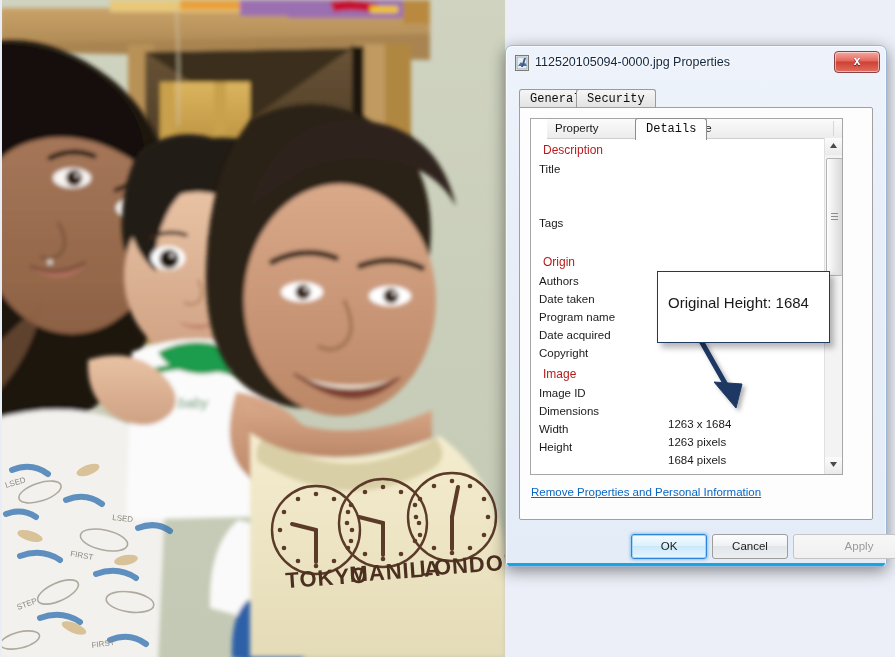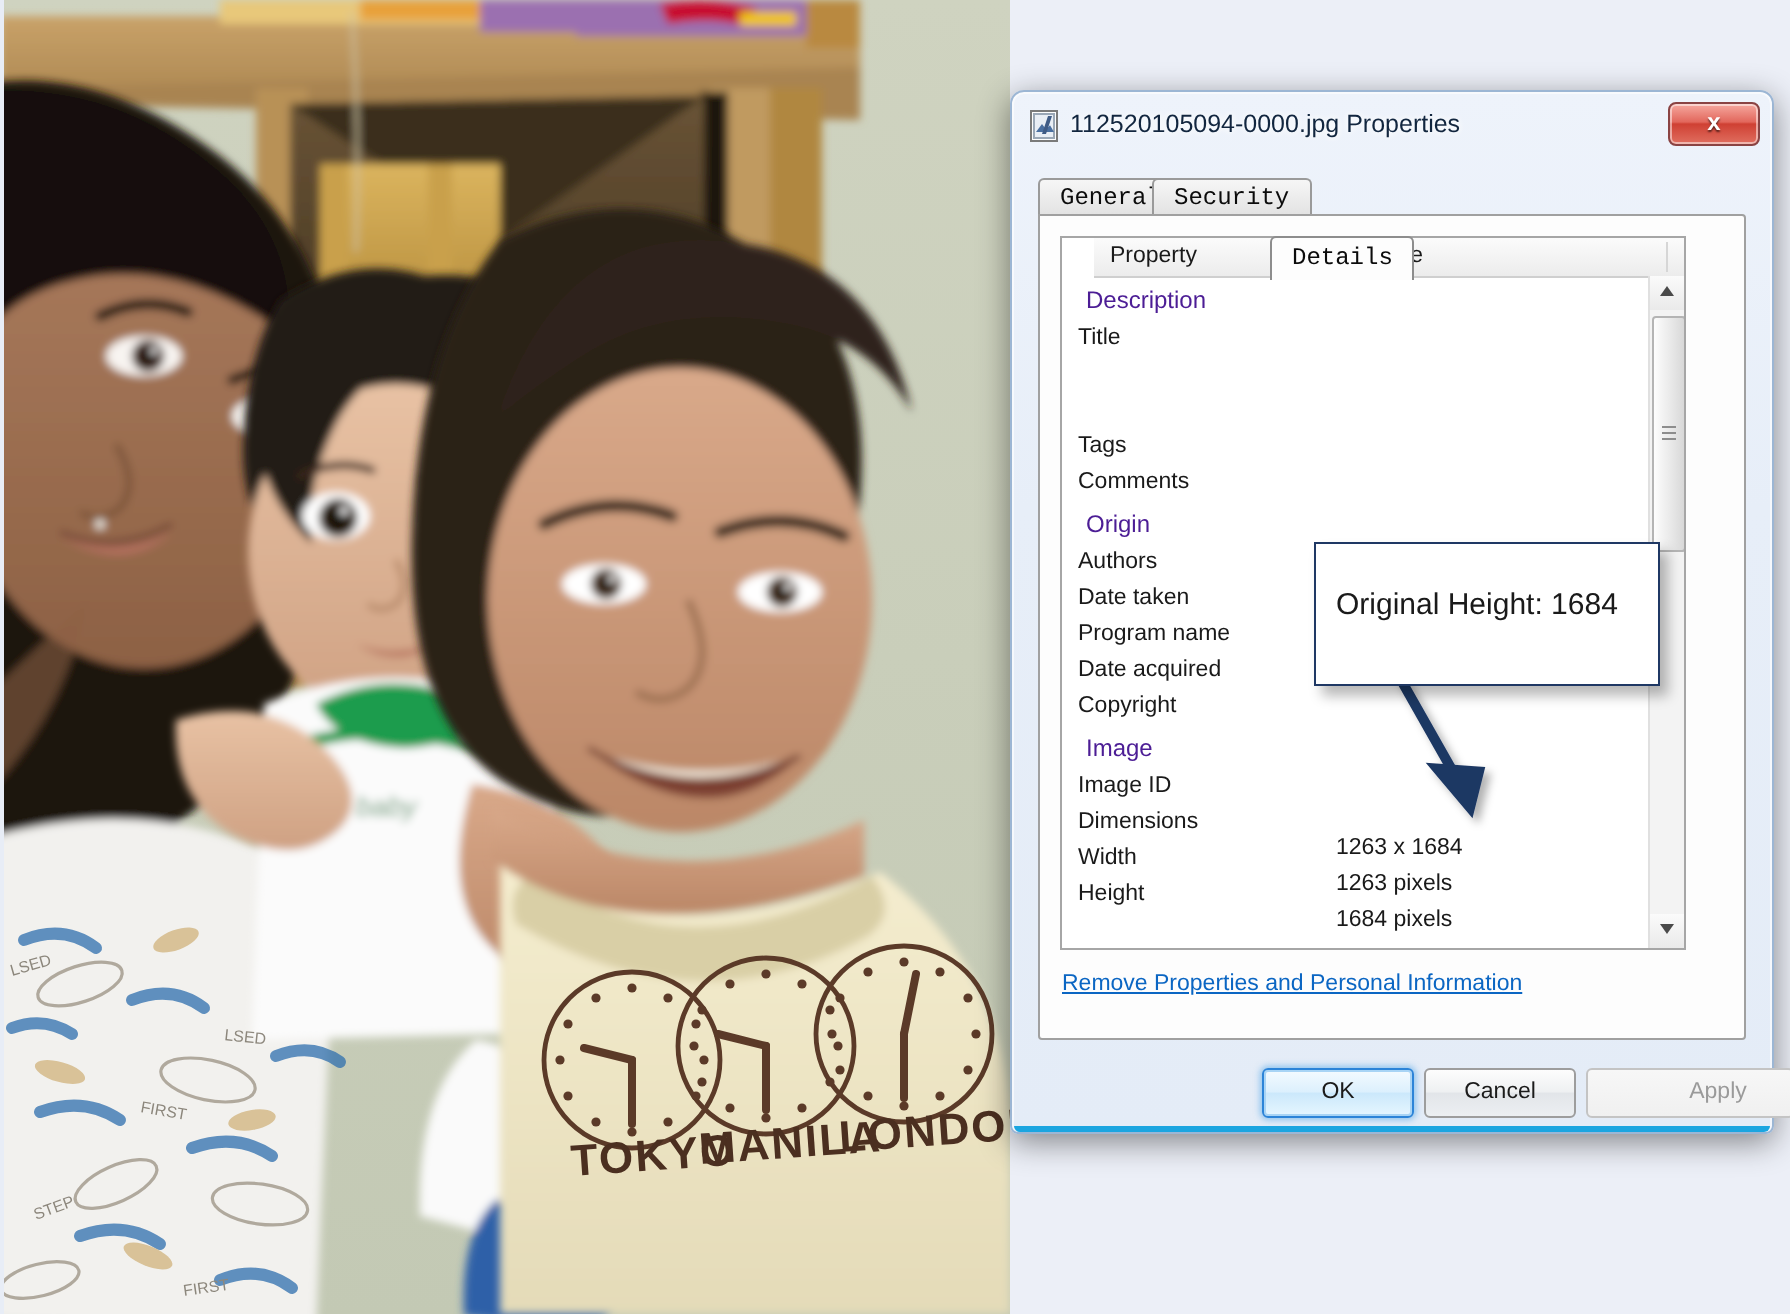--- a/index.html
+++ b/index.html
@@ -89,21 +89,21 @@
     margin-left:12px;
   }
   #colhead .ch{
     position:absolute;top:2px;font-size:11.5px;color:#1a1a1a;line-height:15px;
   }
   #colhead .chsep{position:absolute;top:2px;width:1px;height:15px;background:#d6d6d6;}
 
   #rows{position:absolute;left:0;top:19px;right:0;bottom:0;}
   .grp{position:absolute;left:8px;right:6px;height:16px;}
   .grp .glabel{
-    position:absolute;left:4px;top:0;font-size:12px;color:#4c1d95;
+    position:absolute;left:4px;top:0;font-size:12px;color:#b91c1c;
     background:#fff;padding-right:5px;line-height:16px;
   }
   .grp .gline{position:absolute;left:0;right:0;top:8px;height:1px;background:#bcd0e8;z-index:-1;}
   .row{position:absolute;left:0;right:0;height:18px;font-size:11.5px;color:#1a1a1a;}
   .row .pname{position:absolute;left:8px;top:1px;line-height:16px;white-space:nowrap;}
   .row .pval{position:absolute;left:137px;top:14px;line-height:16px;white-space:nowrap;}
   .row.clipped{overflow:hidden;}
 
   .stars{position:absolute;left:134px;top:1px;}
   .stars svg{display:block;}
@@ -438,24 +438,20 @@
           <div class="glabel">Description</div>
         </div>
         <div class="row" style="top:22px">
           <div class="pname">Title</div>
           <div class="pval"></div>
         </div>
         <div class="row" style="top:76px">
           <div class="pname">Tags</div>
           <div class="pval"></div>
         </div>
-        <div class="row" style="top:94px">
-          <div class="pname">Comments</div>
-          <div class="pval"></div>
-        </div>
 
         <div class="grp" style="top:116px">
           <div class="gline"></div>
           <div class="glabel">Origin</div>
         </div>
         <div class="row" style="top:134px">
           <div class="pname">Authors</div>
           <div class="pval"></div>
         </div>
         <div class="row" style="top:152px">

